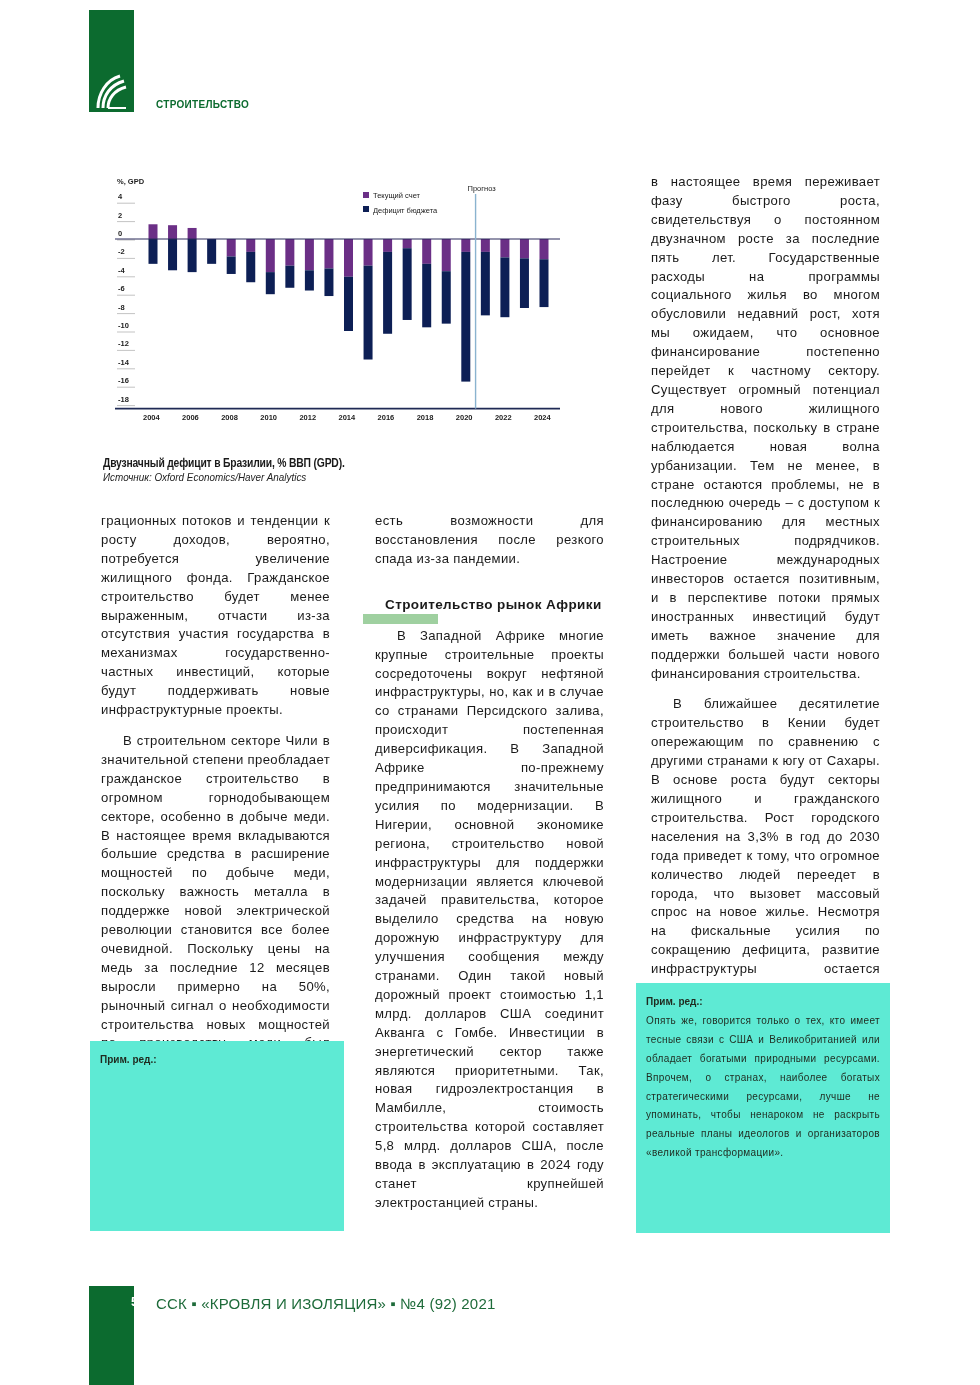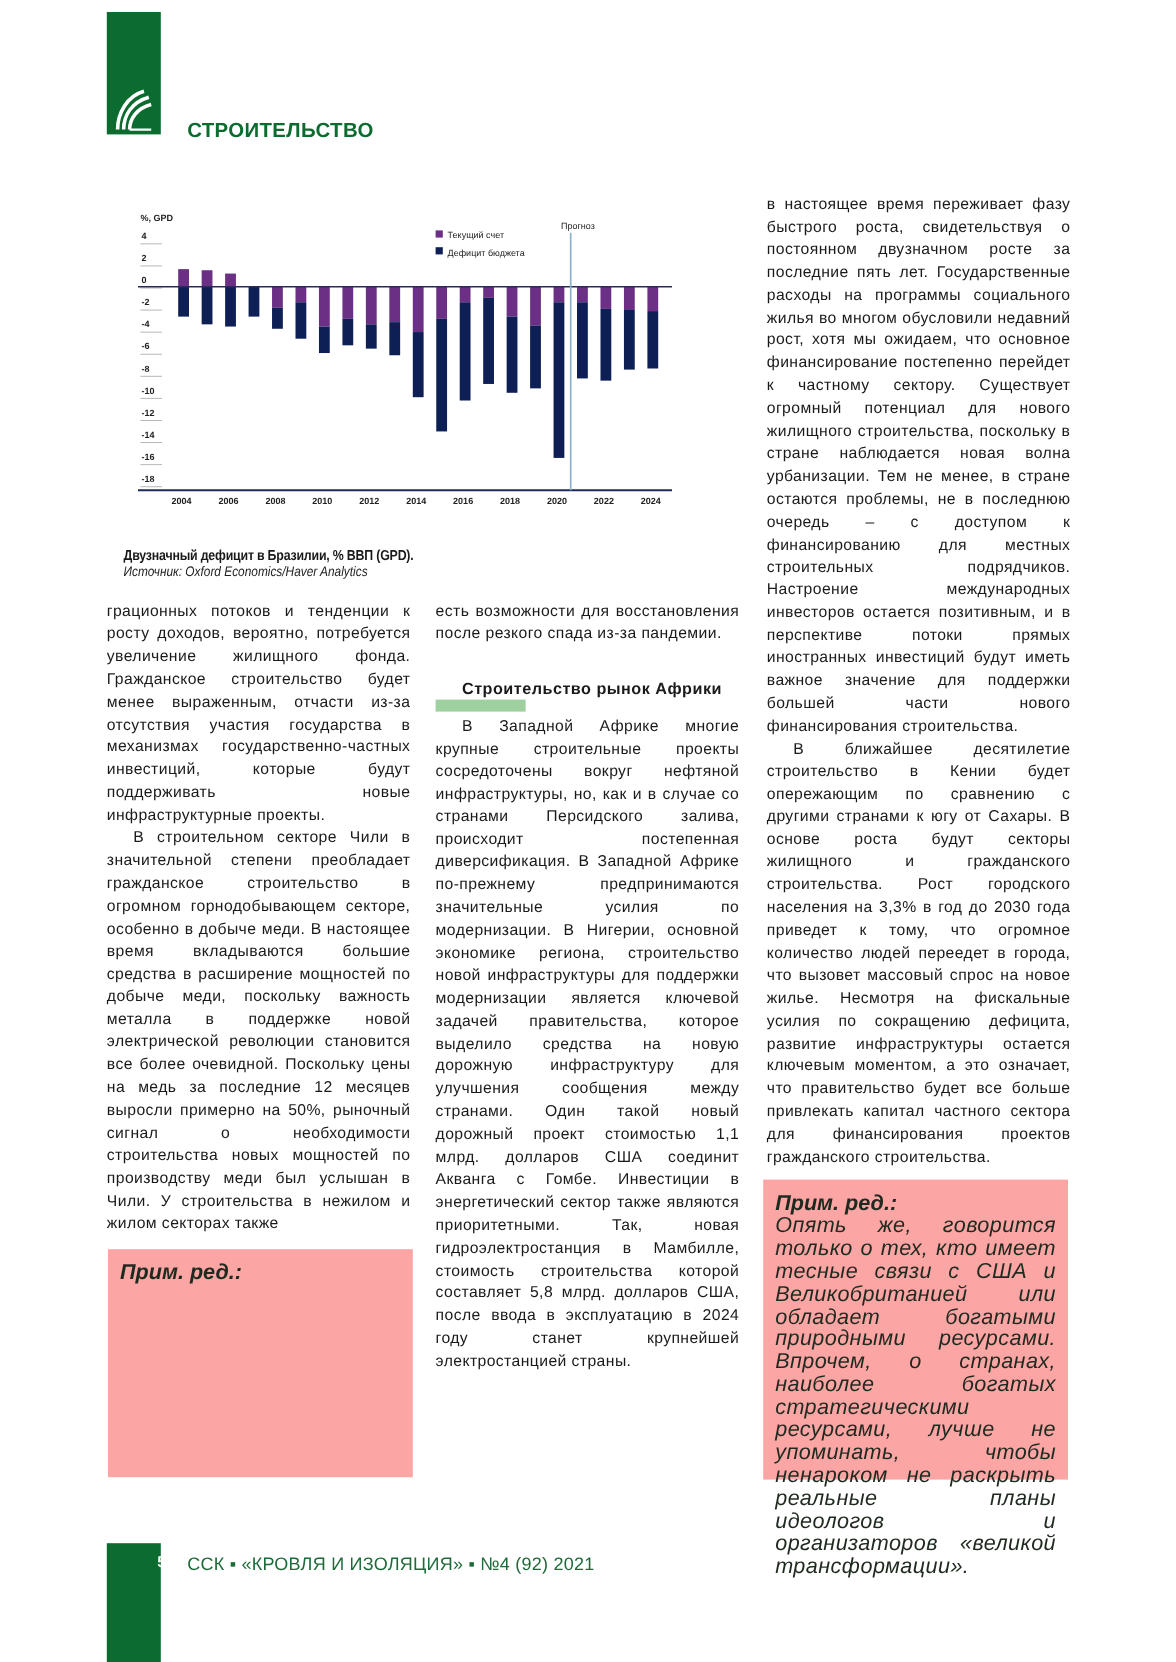--- a/index.html
+++ b/index.html
@@ -2,48 +2,48 @@
 <html><head>
 <meta charset="utf-8">
 <style>
   html, body { margin: 0; padding: 0; background: #ffffff; }
   body { width: 980px; height: 1385px; position: relative; overflow: hidden;
          font-family: "Liberation Sans", sans-serif; color: #1a1a1a; }
 
   
   .logo-block { position: absolute; left: 89px; top: 10px; width: 45px; height: 102px; background: #0c6b2f; }
   .logo-block svg { position: absolute; left: 5px; top: 62px; }
-  .section-title { position: absolute; left: 156px; top: 99px; font-size: 17px; font-weight: bold;
+  .section-title { position: absolute; left: 156px; top: 99px; font-size: 10px; font-weight: bold;
                    color: #0c6b2f; letter-spacing: 0.3px; }
 
   
   .chart-wrap { position: absolute; left: 95px; top: 170px; width: 480px; height: 250px; }
   .chart-wrap svg { position: absolute; left: 0; top: 0; overflow: visible; }
   .chart-caption { position: absolute; left: 103px; top: 456px; width: 330px; }
   .chart-caption .title { font-family: "Liberation Sans", sans-serif; font-weight: bold; font-size: 12px;
                           transform: scaleX(0.86); transform-origin: left; white-space: nowrap; letter-spacing: -0.2px; }
   .chart-caption .source { font-style: italic; font-size: 11.5px; margin-top: 1px;
                            transform: scaleX(0.86); transform-origin: left; white-space: nowrap; color: #222; }
 
   
   .col { position: absolute; width: 253px; font-size: 13.1px; line-height: 18.9px; text-align: justify;
          letter-spacing: 0.35px; color: #1a1a1a; }
-  .col p { margin: 0; }
+  .col p { margin: 12px; }
   .col p.indent { text-indent: 22px; }
   .col1 { left: 89px; top: 500px; }
   .col2 { left: 363px; top: 500px; }
   .col3 { left: 639px; top: 161px; }
 
   .subhead { position: relative; margin: 28px 0 14px 0; font-weight: bold; font-size: 13.5px; line-height: 16px;
              letter-spacing: 0.4px; padding-left: 22px; }
   .subhead .bar { position: absolute; left: 0; top: 17px; width: 75px; height: 10px; background: #9fd0a0; z-index: 0; }
   .subhead span.txt { position: relative; z-index: 1; }
 
-  .note { position: absolute; background: #fca5a5; padding: 10px 10px 10px 10px; font-size: 18px;
-          line-height: 18.9px; letter-spacing: 0.35px; color: #1f2a1f; font-style: italic; }
+  .note { position: absolute; background: #5eead4; padding: 10px 10px 10px 10px; font-size: 10px;
+          line-height: 18.9px; letter-spacing: 0.35px; color: #1f2a1f; }
   .note .head { font-weight: bold; letter-spacing: 0; }
   .note1 { left: 90px; top: 1041px; width: 234px; height: 170px; }
   .note2 { left: 636px; top: 983px; width: 234px; height: 230px; }
   .note p { margin: 0; text-align: justify; }
 
   
   .page-num-block { position: absolute; left: 89px; top: 1286px; width: 45px; height: 99px; background: #0c6b2f; }
   .page-num { position: absolute; left: 104px; top: 1294px; color: #ffffff; font-weight: bold; font-size: 13px; margin-left: 27px; }
   .footer-text { position: absolute; left: 156px; top: 1295px; font-size: 15px; color: #1e6b3a; letter-spacing: 0.2px; }
 </style>

